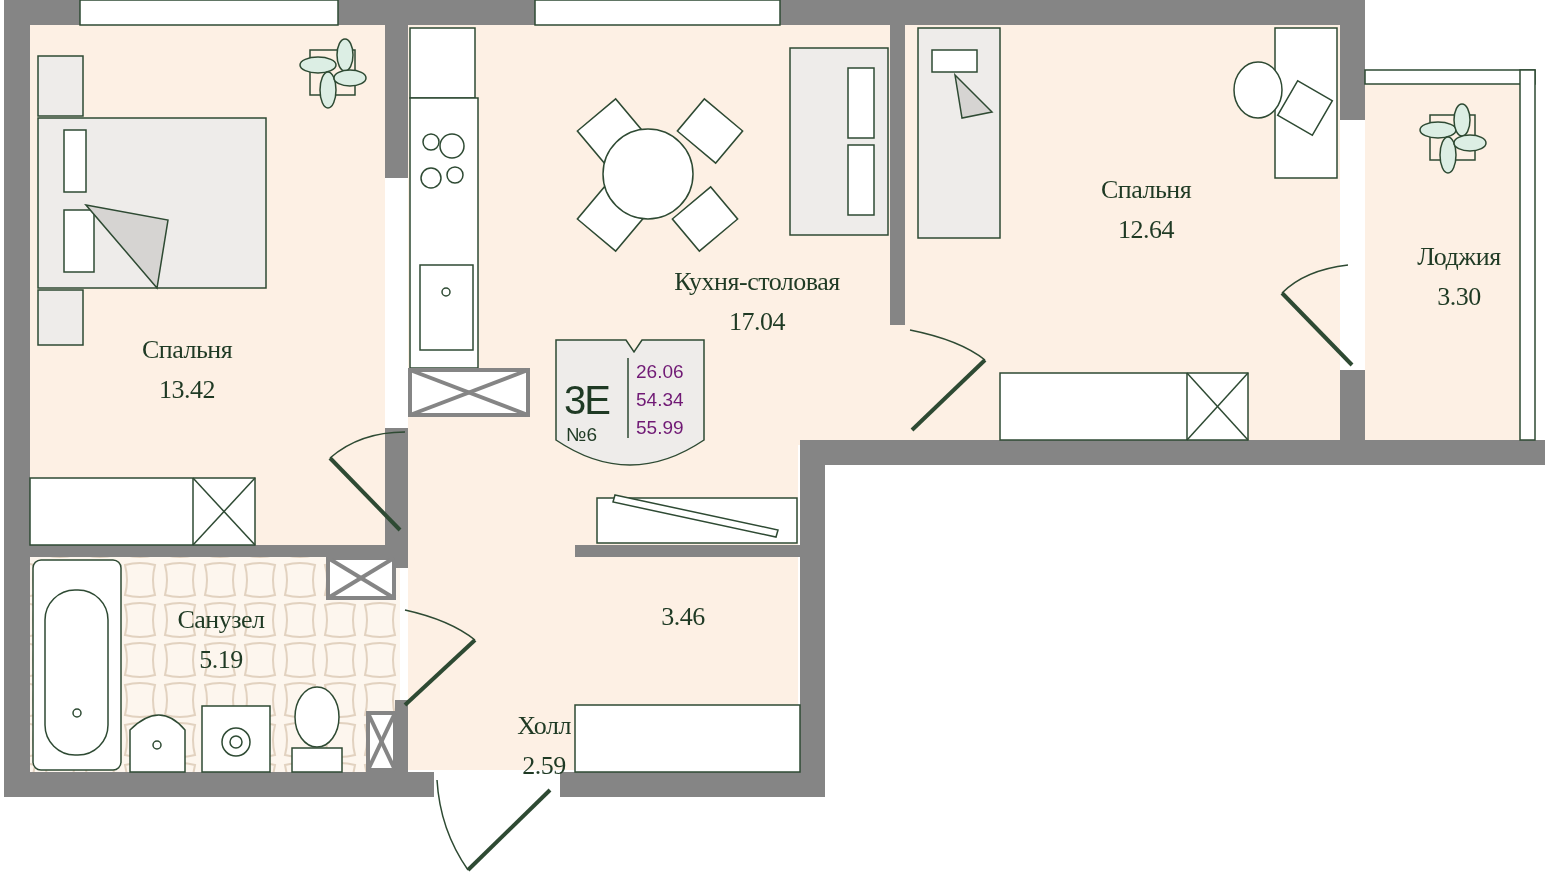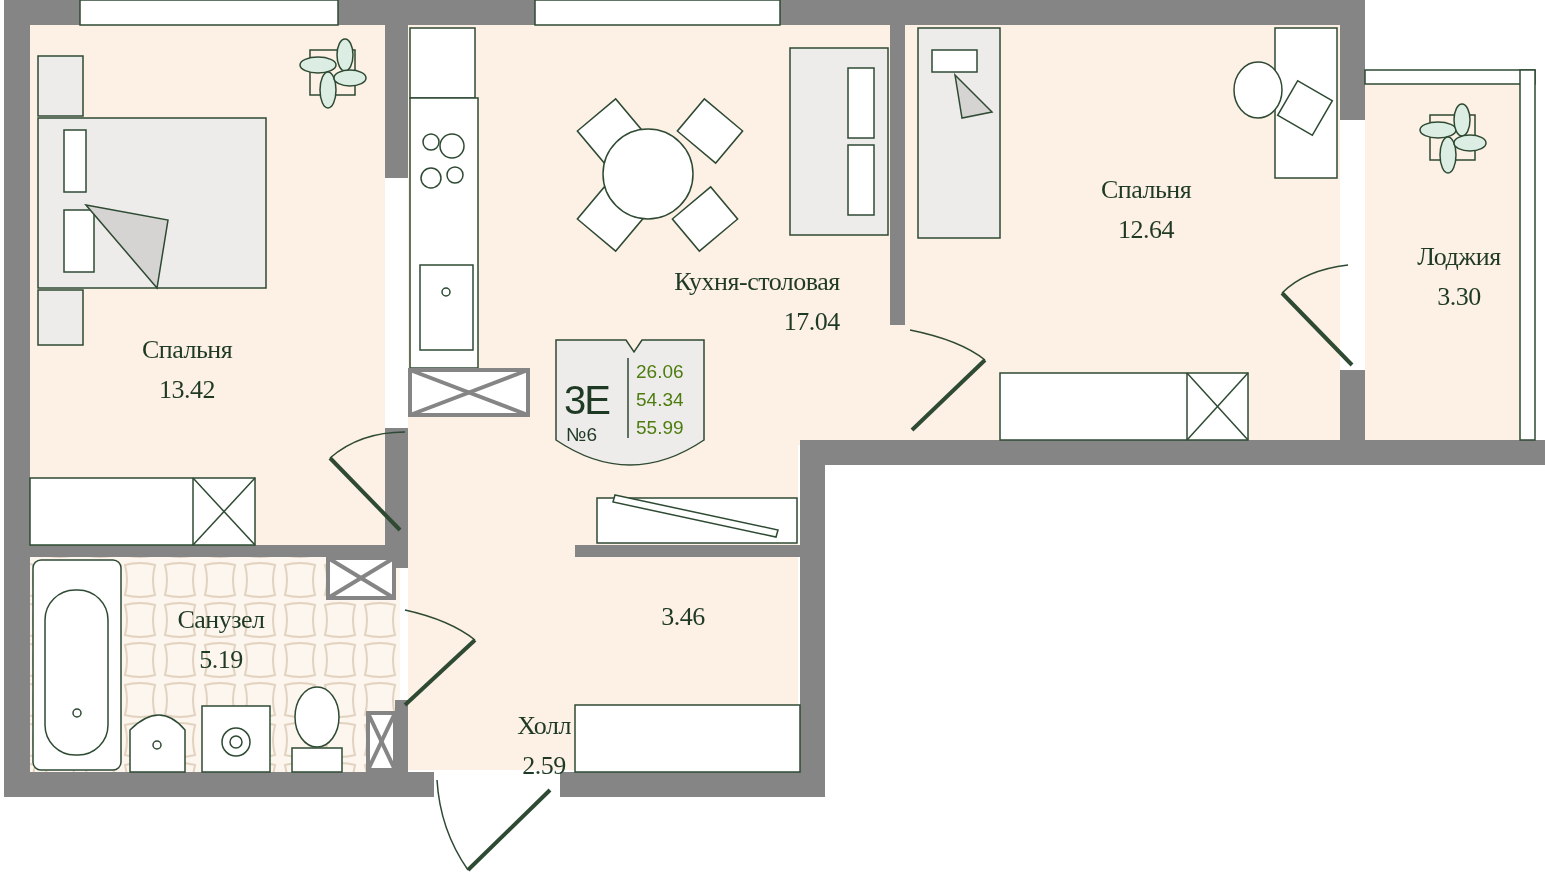--- a/index.html
+++ b/index.html
@@ -2,21 +2,21 @@
 <html><head>
 <meta charset="utf-8">
 <style>
   html,body{margin:0;padding:0;background:#ffffff;}
   body{width:1545px;height:877px;position:relative;overflow:hidden;font-family:"Liberation Sans",sans-serif;}
   svg{position:absolute;left:0;top:0;}
   .lbl{position:absolute;text-align:center;color:#1f3a24;font-size:26px;line-height:40px;letter-spacing:-0.5px;transform:translateX(-50%);white-space:nowrap;font-family:Liberation Serif, serif;}
   .badge{position:absolute;left:556px;top:340px;width:148px;height:130px;}
   .badge .code{position:absolute;left:8px;top:38px;font-size:40px;color:#1f3a24;letter-spacing:-2px;}
   .badge .num{position:absolute;left:10px;top:84px;font-size:19px;color:#1f3a24;}
-  .badge .vals{position:absolute;left:80px;top:18px;font-size:19px;color:#4d7c0f;line-height:28px;}
+  .badge .vals{position:absolute;left:80px;top:18px;font-size:19px;color:#701a75;line-height:28px;}
 </style>
 </head>
 <body>
 
 <svg width="1545" height="877" viewBox="0 0 1545 877">
   <defs>
     <pattern id="tile" width="40" height="40" patternUnits="userSpaceOnUse">
       <rect width="40" height="40" fill="#fdf6ee"></rect>
       <path d="M5 5 q15 -4 30 0 q-4 15 0 30 q-15 4 -30 0 q4 -15 0 -30z" fill="none" stroke="#e2d2c0" stroke-width="2"></path>
     </pattern>
@@ -181,21 +181,21 @@
   </g>
 
   <path d="M556 340 L626 340 L634 352 L642 340 L704 340 L704 440 Q630 490 556 440 Z" fill="#eeecea" stroke="#2e4a33" stroke-width="1.5"></path>
   <line x1="628" y1="358" x2="628" y2="438" stroke="#2e4a33" stroke-width="1.5"></line>
 </svg>
 
 <div class="lbl" style="left:187px;top:330px;">
   <div>Спальня</div>
   <div>13.42</div>
 </div>
-<div class="lbl" style="left:757px;top:262px;text-align:right;">
+<div class="lbl" style="left:757px;top:262px;">
   <div>Кухня-столовая</div>
   <div>17.04</div>
 </div>
 <div class="lbl" style="left:1146px;top:170px;">
   <div>Спальня</div>
   <div>12.64</div>
 </div>
 <div class="lbl" style="left:1459px;top:237px;">
   <div>Лоджия</div>
   <div>3.30</div>

